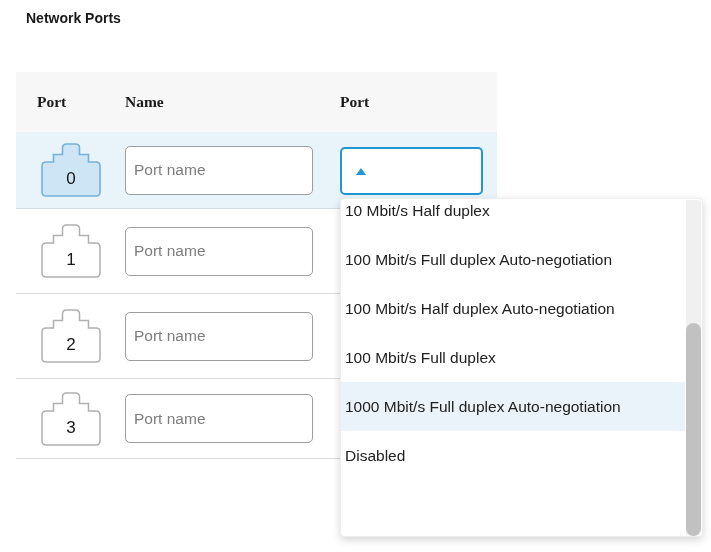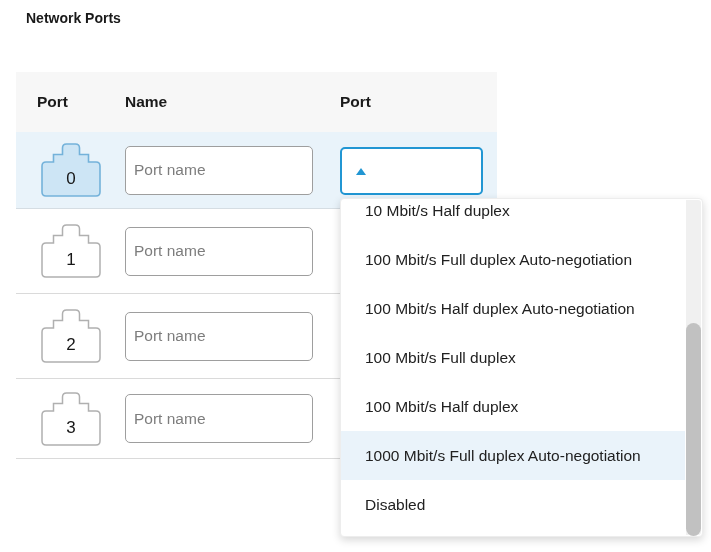--- a/index.html
+++ b/index.html
@@ -6,21 +6,21 @@
   body{
     width:711px;height:552px;position:relative;background:#ffffff;
     font-family:"Liberation Sans", sans-serif;color:#212121;overflow:hidden;
   }
   .page-title{
     position:absolute;left:26px;top:10px;font-size:14px;font-weight:700;color:#191919;
   }
   
   .table{position:absolute;left:16px;top:72px;width:481px;}
   .thead{
-    height:60px;background:#f7f7f7;position:relative;
+    height:60px;background:#f7f7f7;position:relative;font-family:Liberation Serif, serif;
   }
   .th{position:absolute;top:0;height:60px;line-height:60px;font-size:15.5px;font-weight:700;color:#1a1a1a;}
   .th-port{left:21px;}
   .th-name{left:109px;}
   .th-speed{left:324px;}
   .row{
     position:relative;width:481px;display:flex;align-items:center;
     border-bottom:1px solid #dadada;box-sizing:border-box;background:#ffffff;
   }
   .row-0{height:77px;background:#e9f3fa;border-bottom-color:#d5dde3;}
@@ -54,21 +54,21 @@
     border-bottom:7px solid #2196d3;
   }
   
   .menu{
     position:absolute;left:340px;top:198px;width:363px;height:339px;
     background:#ffffff;border:1px solid #ededed;border-radius:4px;box-sizing:border-box;
     box-shadow:0 3px 8px rgba(0,0,0,0.16);overflow:hidden;z-index:10;
   }
   .menu-options{margin-top:-13px;margin-right:17px;}
   .menu-option{
-    height:49px;display:flex;align-items:center;padding-left:24px;
+    height:49px;display:flex;align-items:center;padding-left:4px;
     font-size:15.5px;color:#212121;white-space:nowrap;cursor:pointer;
   }
   .menu-option.highlighted{background:#eaf3fa;}
   .menu-scrollbar{
     position:absolute;top:1px;bottom:1px;right:1px;width:15px;background:#f0f0f0;border-radius:0 3px 3px 0;
   }
   .menu-scroll-thumb{
     position:absolute;right:0;top:123px;width:15px;height:213px;background:#c1c1c1;border-radius:7.5px;
   }
 </style>
@@ -129,20 +129,19 @@
   </div>
 
 </div>
 
 <div class="menu">
   <div class="menu-options">
     <div class="menu-option">10 Mbit/s Half duplex</div>
     <div class="menu-option">100 Mbit/s Full duplex Auto-negotiation</div>
     <div class="menu-option">100 Mbit/s Half duplex Auto-negotiation</div>
     <div class="menu-option">100 Mbit/s Full duplex</div>
-    <div class="menu-option">100 Mbit/s Half duplex</div>
     <div class="menu-option highlighted">1000 Mbit/s Full duplex Auto-negotiation</div>
     <div class="menu-option">Disabled</div>
   </div>
   <div class="menu-scrollbar">
     <div class="menu-scroll-thumb"></div>
   </div>
 </div>
 
 </body></html>

